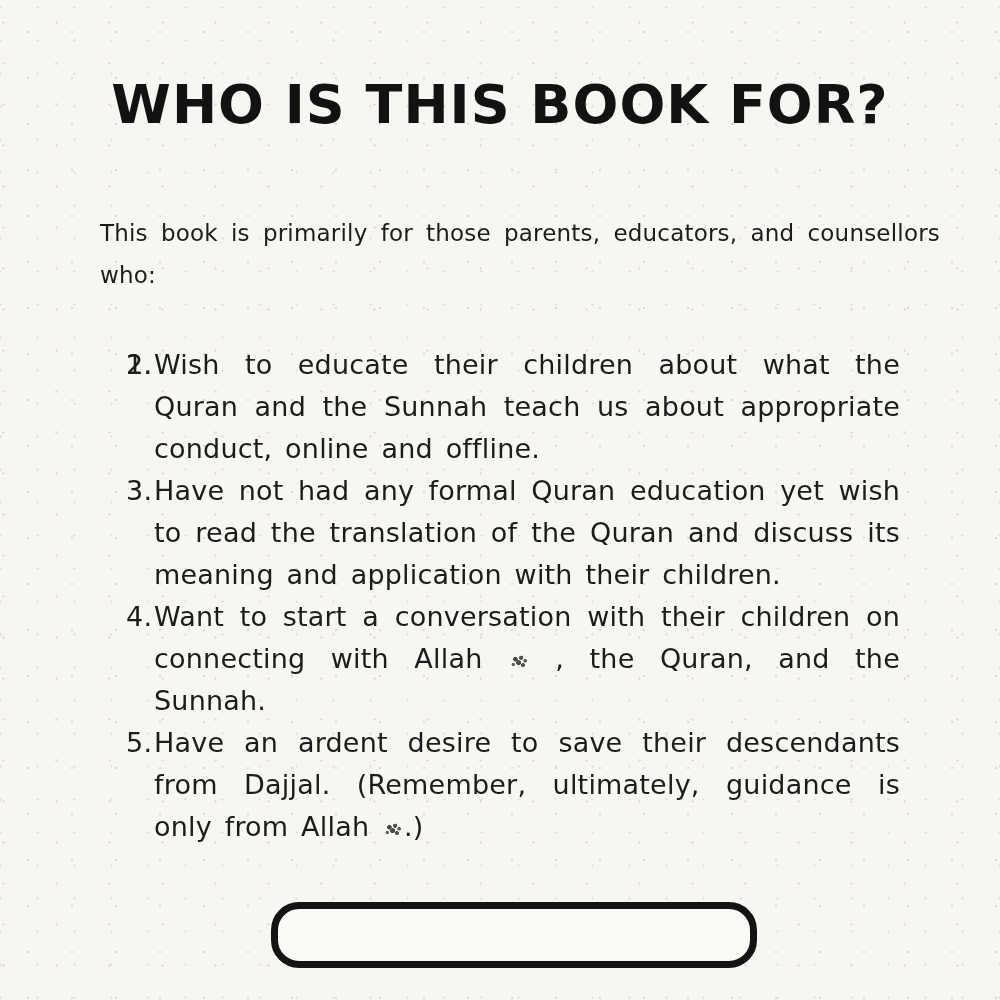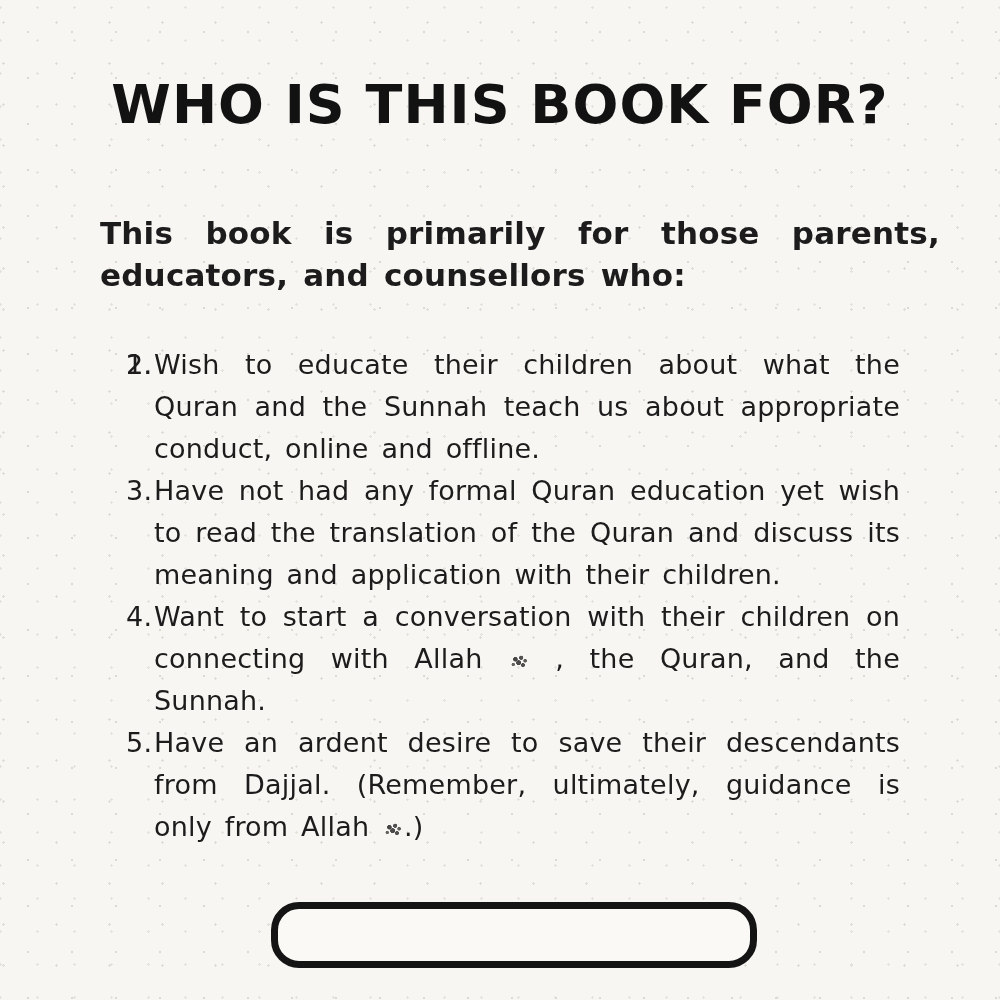--- a/index.html
+++ b/index.html
@@ -30,26 +30,25 @@
     padding-top: 70px;
     text-align: center;
     font-size: 54px;
     line-height: 1.3;
     font-weight: bold;
     letter-spacing: 1px;
     color: #121212;
   }
   .intro {
     margin: 72px 60px 0 100px;
-    font-size: 31px;
+    font-size: 23px;
     line-height: 42px;
     letter-spacing: 0.2px;
     word-spacing: 4px;
     text-align: justify;
-    font-weight: bold;
   }
   .list {
     margin: 48px 100px 0 130px;
   }
   .item {
     position: relative;
     padding-left: 24px;
     font-size: 27px;
     line-height: 42px;
     letter-spacing: 0.2px;

